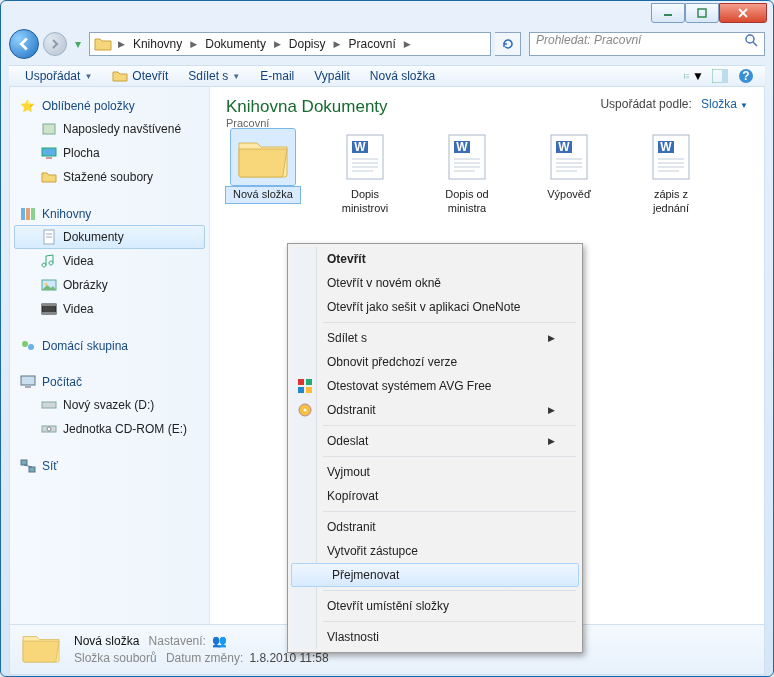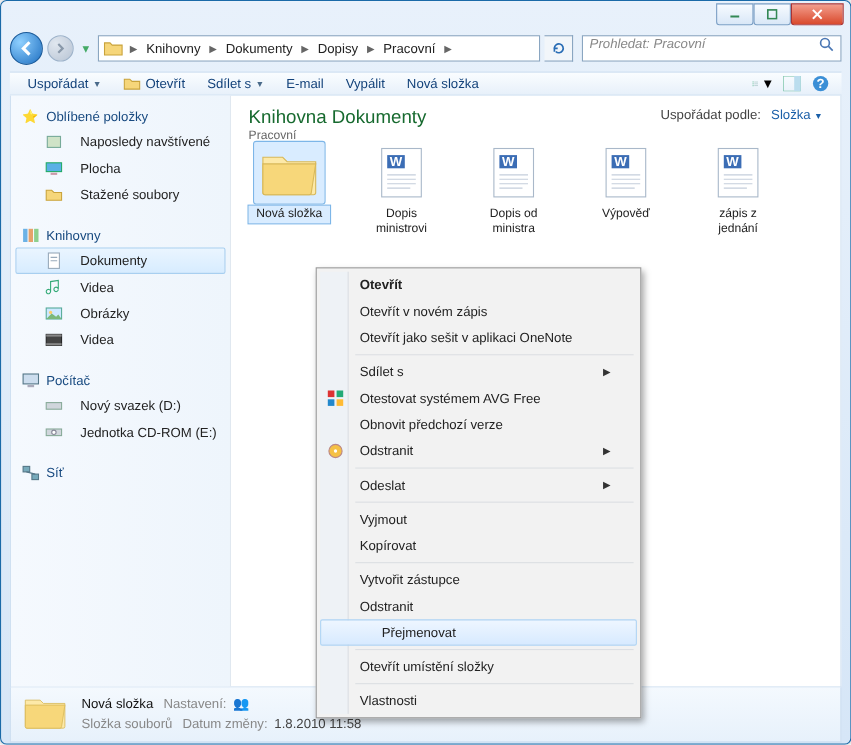--- a/index.html
+++ b/index.html
@@ -22,39 +22,39 @@
   .searchbox .mag{position:absolute;right:6px;}
   .toolbar { height:22px; background: linear-gradient(to bottom,#fafdff,#e7f0fa); border-top:1px solid #cfe0f1; border-bottom:1px solid #cfe0f1; margin:4px 8px 0; display:flex; align-items:center; padding:0 8px; gap:4px; }
   .tbtn{padding:4px 8px;color:#13427a;display:flex;align-items:center;gap:4px;border-radius:3px;}
   .tbtn .dd{font-size:8px;color:#4a6a8a;}
   .spacer{flex:1;}
   .view-ic{width:22px;height:22px;display:flex;align-items:center;justify-content:center;border:1px solid transparent;border-radius:2px;}
   .body-area{display:flex;height:538px;margin:0 8px;background:#fff;border:1px solid #cfe0f1;border-top:none;}
   .sidebar{width:200px;background:linear-gradient(to right,#f5f9fe,#eef5fc);border-right:1px solid #e0e8f0;padding:8px 4px;overflow:hidden;}
   .sgroup{margin-bottom:14px;}
   .sgroup .hdr{display:flex;align-items:center;gap:6px;padding:3px 6px;color:#184a80;font-weight:normal;}
-  .sitem{display:flex;align-items:center;gap:16px;padding:3px 6px 3px 26px;color:#222;border:1px solid transparent;border-radius:2px;}
+  .sitem{display:flex;align-items:center;gap:6px;padding:3px 6px 3px 26px;color:#222;border:1px solid transparent;border-radius:2px;}
   .sitem.sel{background:linear-gradient(to bottom,#eaf5ff,#d7ecff);border:1px solid #a8cff0;}
   .sicon{width:16px;height:16px;display:inline-flex;align-items:center;justify-content:center;}
   .content{flex:1;padding:10px 16px;position:relative;}
   .lib-hdr{display:flex;justify-content:space-between;align-items:flex-start;}
   .lib-title{font-size:17px;color:#176a2f;}
   .lib-sub{font-size:11px;color:#666;}
   .arrange{font-size:11px;color:#444;}
   .arrange a{color:#1a5fa8;}
   .icons{display:flex;gap:28px;flex-wrap:wrap;}
   .fitem{width:74px;text-align:center;}
   .fitem.sel .ficon{outline:1px solid #7db6e8;background:#d9ecff;border-radius:2px;}
   .fitem.sel .flabel{background:#d9ecff;outline:1px solid #7db6e8;}
   .ficon{width:64px;height:56px;margin:0 auto 2px;display:flex;align-items:center;justify-content:center;}
   .flabel{font-size:11px;color:#222;line-height:1.25;padding:1px 2px;word-wrap:break-word;}
   .ctxmenu{position:absolute;left:287px;top:243px;width:296px;background:#f2f2f2;border:1px solid #9b9b9b;box-shadow:2px 3px 6px rgba(0,0,0,.35);z-index:50;padding:3px;}
   .ctxmenu .gutter{position:absolute;left:3px;top:3px;bottom:3px;width:26px;background:#eef2f6;border-right:1px solid #dcdfe3;}
   .citem{position:relative;padding:5px 24px 5px 36px;color:#222;display:flex;align-items:center;justify-content:space-between;}
-  .citem.highlight{background:linear-gradient(to bottom,#eef6ff,#d7eaff);border:1px solid #aed4f5;border-radius:2px;padding:4px 23px 4px 55px;}
+  .citem.highlight{background:linear-gradient(to bottom,#eef6ff,#d7eaff);border:1px solid #aed4f5;border-radius:2px;padding:4px 23px 4px 40px;}
   .citem .sub-arrow{font-size:9px;color:#333;}
   .csep{height:1px;background:#dcdfe3;margin:3px 3px 3px 32px;}
   .cicon{position:absolute;left:6px;width:16px;height:16px;display:flex;align-items:center;justify-content:center;}
   .statusbar{height:50px;margin:0 8px;background:linear-gradient(to bottom,#f4f9fe,#e7f1fb);border:1px solid #cfe0f1;border-top:none;display:flex;align-items:center;padding:0 10px;gap:12px;}
   .stat-ic{width:42px;height:42px;}
   .stat-text{font-size:11px;color:#444;line-height:1.4;}
   .stat-text .name{font-size:12px;color:#111;}
   .stat-text .grey{color:#888;}
   svg{display:block;}
 </style>
@@ -254,20 +254,31 @@
                 <rect x="1" y="11" width="14" height="2" fill="#888"></rect>
               </svg>
             </span>
             <span>Videa</span>
           </div>
       </div>
       <div class="sgroup">
         <div class="hdr">
             <span class="sicon">
               <svg viewBox="0 0 16 16">
+                <circle cx="5" cy="6" r="3" fill="#7fc96f"></circle>
+                <circle cx="11" cy="9" r="3" fill="#6bb2e6"></circle>
+              </svg>
+            </span>
+            <span>Domácí skupina</span>
+          </div>
+      </div>
+      <div class="sgroup">
+        <div class="hdr">
+            <span class="sicon">
+              <svg viewBox="0 0 16 16">
                 <rect x="1" y="2" width="14" height="9" fill="#cde" stroke="#578"></rect>
                 <rect x="5" y="12" width="6" height="2" fill="#aab"></rect>
               </svg>
             </span>
             <span>Počítač</span>
           </div>
         <div class="sitem">
             <span class="sicon">
               <svg viewBox="0 0 16 16">
                 <rect x="1" y="5" width="14" height="6" fill="#d0d6dc" stroke="#8a9"></rect>
@@ -396,58 +407,58 @@
       &nbsp;<span>1.8.2010 11:58</span>
     </div>
   </div>
 </div>
 
 <div class="ctxmenu">
   <div class="gutter"></div>
   <div class="citem">
       <b>Otevřít</b>
     </div>
-  <div class="citem">Otevřít v novém zápis</div>
+  <div class="citem">Otevřít v novém okně</div>
   <div class="citem">Otevřít jako sešit v aplikaci OneNote</div>
   <div class="csep"></div>
   <div class="citem">
       <span>Sdílet s</span>
       <span class="sub-arrow">▶</span>
     </div>
+  <div class="citem">Obnovit předchozí verze</div>
   <div class="citem">
       <span class="cicon">
         <svg viewBox="0 0 16 16">
           <rect x="1" y="1" width="6" height="6" fill="#d33"></rect>
           <rect x="9" y="1" width="6" height="6" fill="#2a7"></rect>
           <rect x="1" y="9" width="6" height="6" fill="#28c"></rect>
           <rect x="9" y="9" width="6" height="6" fill="#fb3"></rect>
         </svg>
       </span>
       <span>Otestovat systémem AVG Free</span>
     </div>
-  <div class="citem">Obnovit předchozí verze</div>
   <div class="citem">
       <span class="cicon">
         <svg viewBox="0 0 16 16">
           <circle cx="8" cy="8" r="6" fill="#f5c145" stroke="#b88"></circle>
           <circle cx="8" cy="8" r="1.5" fill="#fff"></circle>
         </svg>
       </span>
       <span>Odstranit</span>
       <span class="sub-arrow">▶</span>
     </div>
   <div class="csep"></div>
   <div class="citem">
       <span>Odeslat</span>
       <span class="sub-arrow">▶</span>
     </div>
   <div class="csep"></div>
   <div class="citem">Vyjmout</div>
   <div class="citem">Kopírovat</div>
   <div class="csep"></div>
+  <div class="citem">Odstranit</div>
   <div class="citem">Vytvořit zástupce</div>
-  <div class="citem">Odstranit</div>
   <div class="citem highlight">Přejmenovat</div>
   <div class="csep"></div>
   <div class="citem">Otevřít umístění složky</div>
   <div class="csep"></div>
   <div class="citem">Vlastnosti</div>
 </div>
 
 </body></html>

